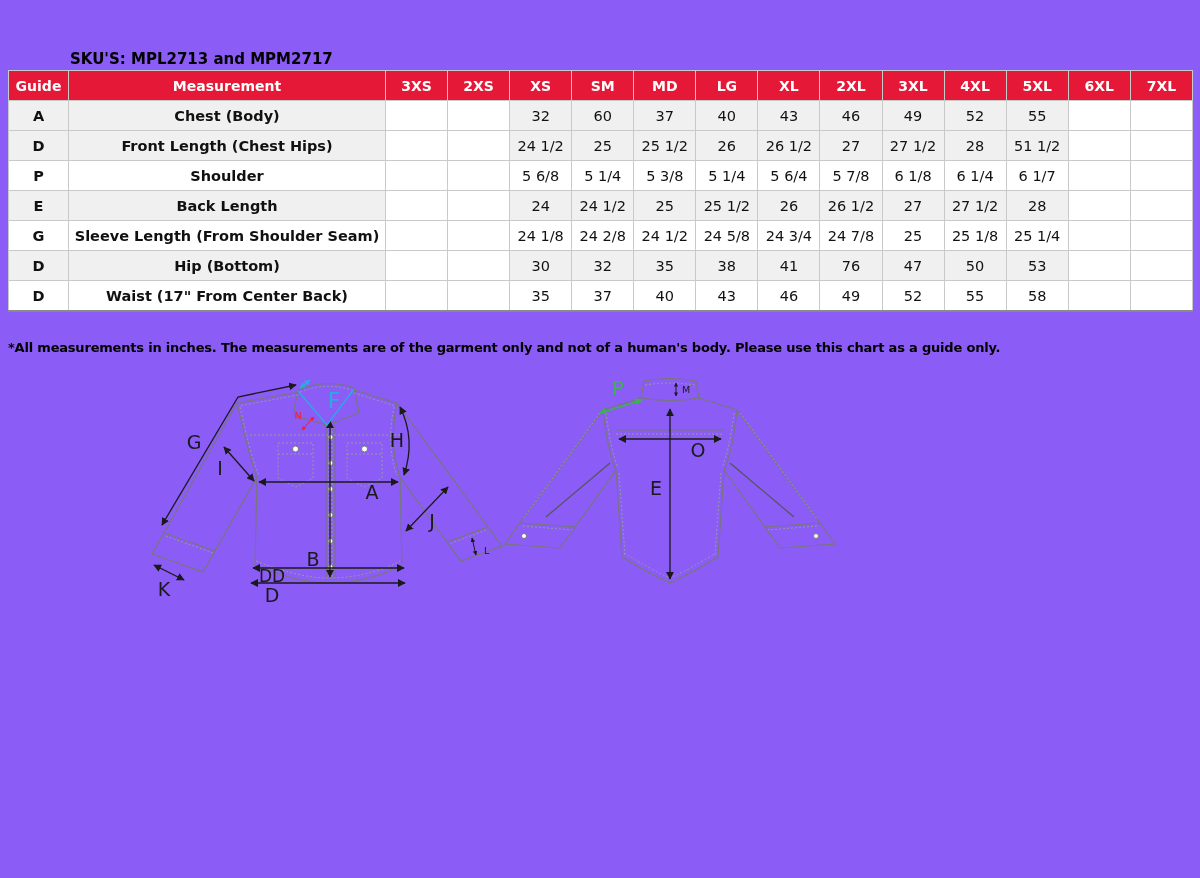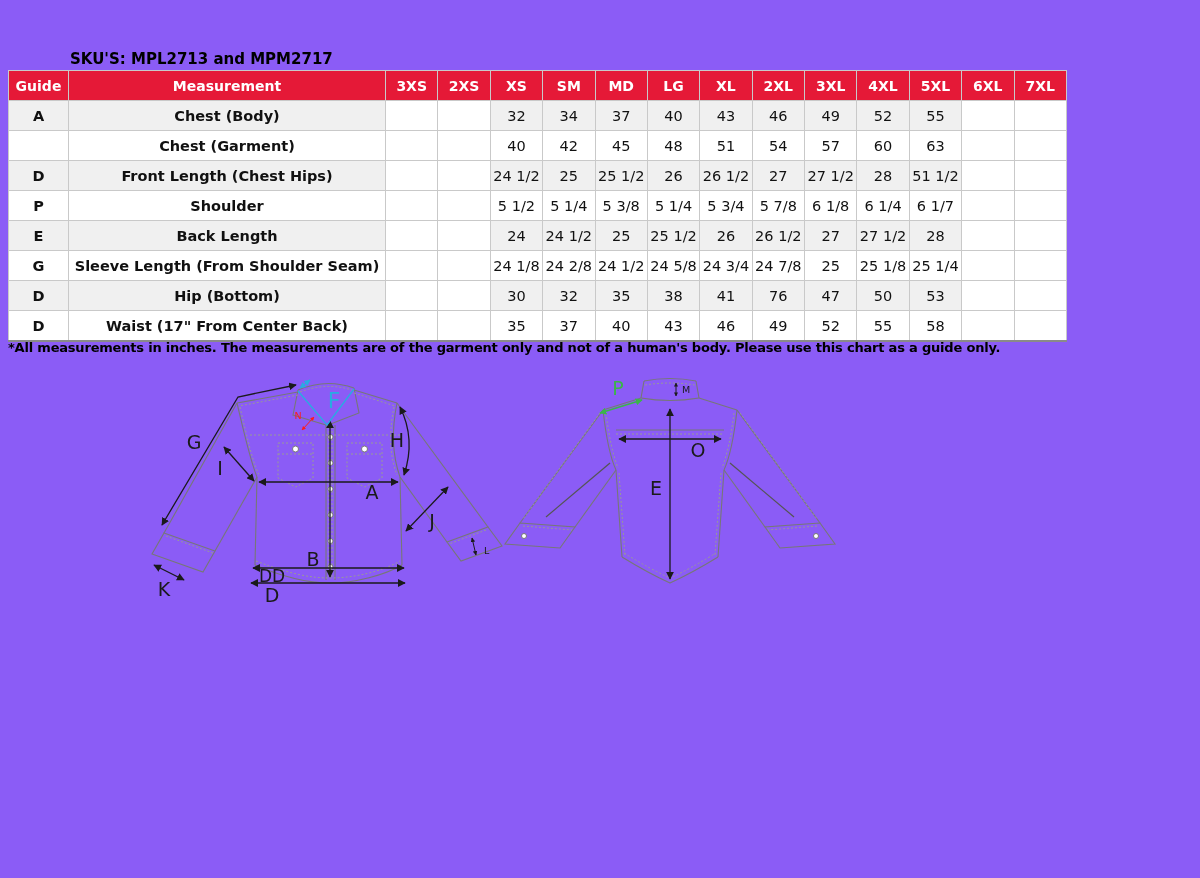--- a/index.html
+++ b/index.html
@@ -11,21 +11,21 @@
     --label-red:#FF1A1A;
     --label-green:#3BB54A;
     --sketch-line:#777777;
   }
   html,body{margin:0;padding:0;background:#ffffff;}
   #page{position:relative;width:1200px;height:878px;background:#8b5cf6;overflow:hidden;
         font-family:"DejaVu Sans","Liberation Sans",sans-serif;color:#111;padding-left:12px;}
   .title-span{position:absolute;top:50px;font-size:15px;font-weight:bold;white-space:nowrap;color:#000;}
   #sku-title{left:70px;}
   #product-title{left:388px;margin-top:36px;}
-  #size-table{position:absolute;left:8px;top:70px;width:1059px;border-collapse:collapse;table-layout:fixed;
+  #size-table{position:absolute;left:8px;top:70px;width:1185px;border-collapse:collapse;table-layout:fixed;
               border-bottom:2px solid #8a8a8a;}
   #size-table th,#size-table td{border:1px solid var(--grid-line);height:29px;padding:0;
               text-align:center;vertical-align:middle;overflow:hidden;white-space:nowrap;}
   #size-table thead th{background:var(--header-bg);color:var(--header-text);font-size:14px;font-weight:bold;}
   #size-table td{font-size:14.5px;background:#fff;color:#111;}
   #size-table td.guide,#size-table td.meas{font-weight:bold;}
   #size-table tr.stripe td{background:var(--row-stripe);}
   #size-table tr.stripe td.blank{background:#fff;}
   #footnote{position:absolute;left:8px;top:340px;font-size:13px;font-weight:bold;letter-spacing:-0.2px;
             white-space:nowrap;color:#000;}
@@ -93,45 +93,28 @@
           <th>7XL</th>
         </tr>
     </thead>
     <tbody>
         <tr class="stripe">
           <td class="guide">A</td>
           <td class="meas">Chest (Body)</td>
           <td class="blank"></td>
           <td class="blank"></td>
           <td>32</td>
-          <td>34</td>
+          <td>60</td>
           <td>37</td>
           <td>40</td>
           <td>43</td>
           <td>46</td>
           <td>49</td>
           <td>52</td>
           <td>55</td>
-          <td class="blank"></td>
-          <td class="blank"></td>
-        </tr>
-        <tr>
-          <td class="guide"></td>
-          <td class="meas">Chest (Garment)</td>
-          <td class="blank"></td>
-          <td class="blank"></td>
-          <td>40</td>
-          <td>42</td>
-          <td>45</td>
-          <td>48</td>
-          <td>51</td>
-          <td>54</td>
-          <td>57</td>
-          <td>60</td>
-          <td>63</td>
           <td class="blank"></td>
           <td class="blank"></td>
         </tr>
         <tr class="stripe">
           <td class="guide">D</td>
           <td class="meas">Front Length (Chest Hips)</td>
           <td class="blank"></td>
           <td class="blank"></td>
           <td>24 1/2</td>
           <td>25</td>
@@ -143,25 +126,25 @@
           <td>28</td>
           <td>51 1/2</td>
           <td class="blank"></td>
           <td class="blank"></td>
         </tr>
         <tr>
           <td class="guide">P</td>
           <td class="meas">Shoulder</td>
           <td class="blank"></td>
           <td class="blank"></td>
-          <td>5 1/2</td>
+          <td>5 6/8</td>
           <td>5 1/4</td>
           <td>5 3/8</td>
           <td>5 1/4</td>
-          <td>5 3/4</td>
+          <td>5 6/4</td>
           <td>5 7/8</td>
           <td>6 1/8</td>
           <td>6 1/4</td>
           <td>6 1/7</td>
           <td class="blank"></td>
           <td class="blank"></td>
         </tr>
         <tr class="stripe">
           <td class="guide">E</td>
           <td class="meas">Back Length</td>

